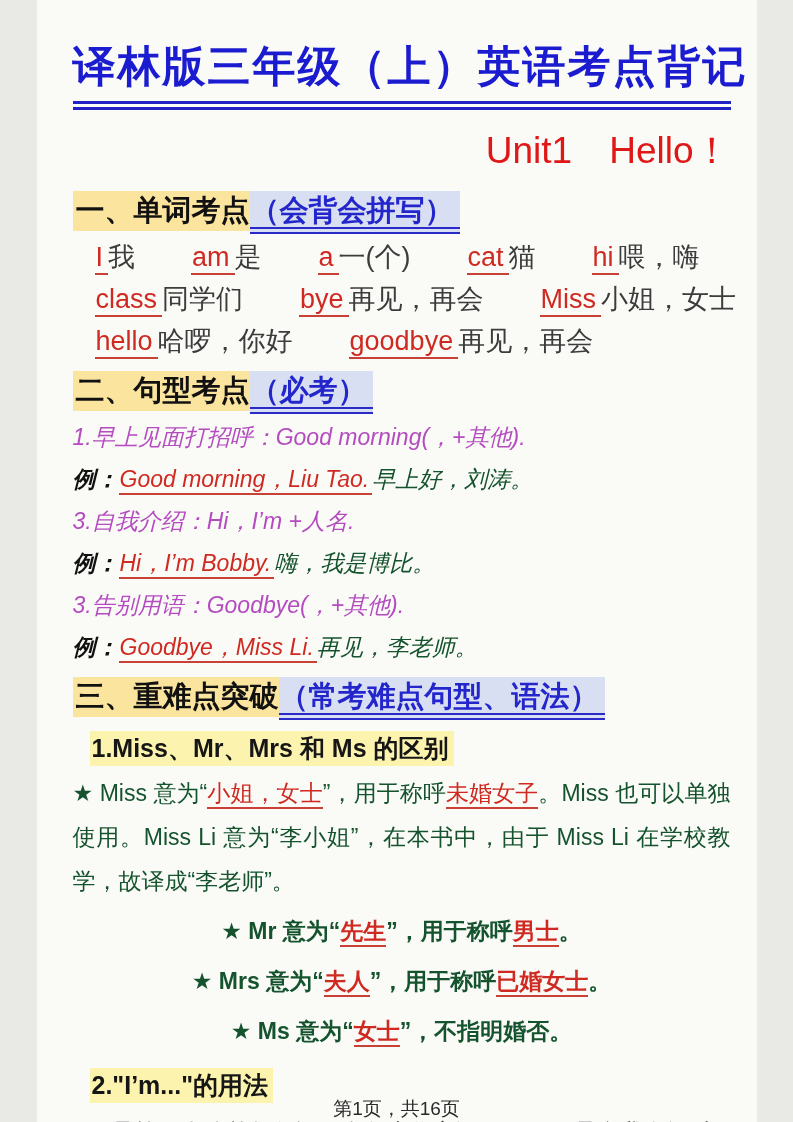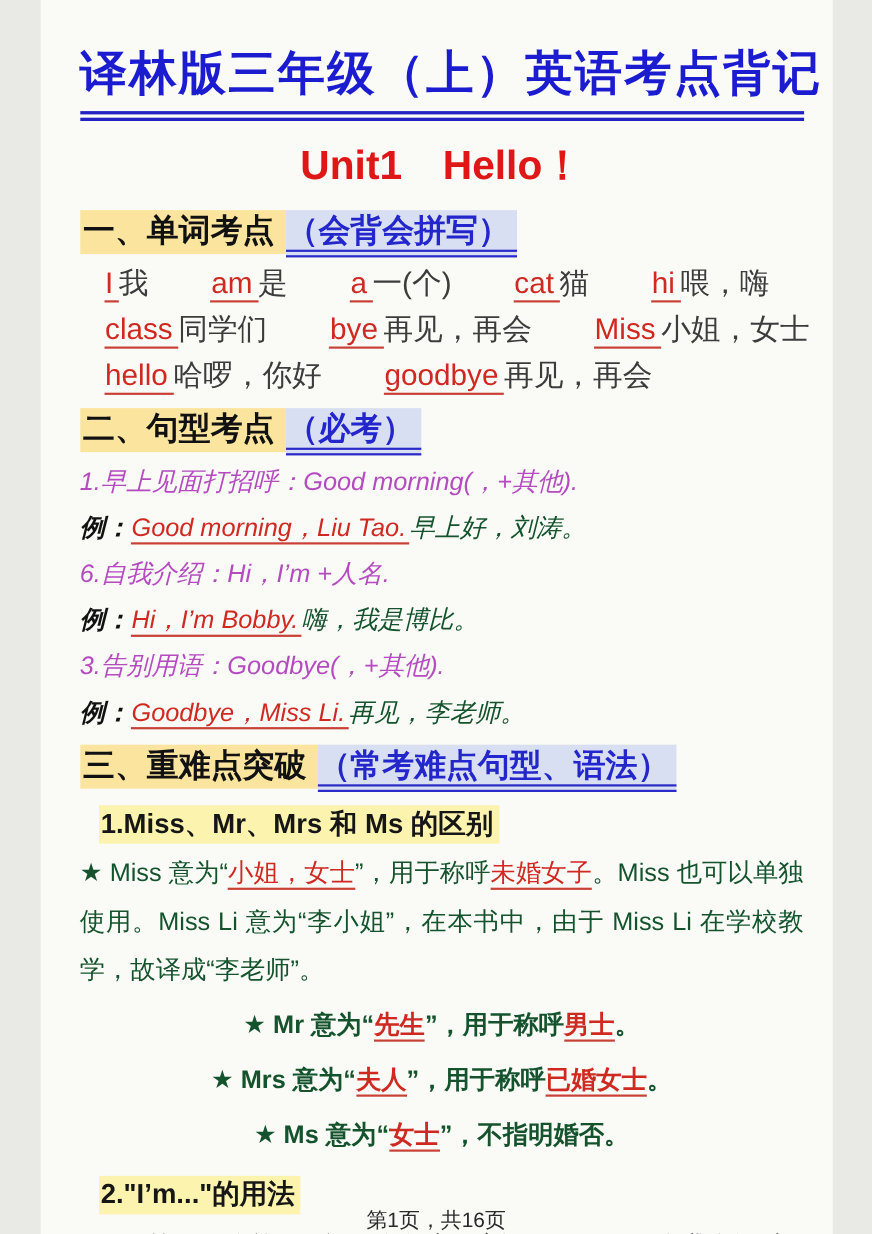--- a/index.html
+++ b/index.html
@@ -13,26 +13,26 @@
   .content { padding:0 26px 0 36px; }
 
   .main-title {
     margin-top:38px; text-align:center;
     font-size:43px; font-weight:800; letter-spacing:2px;
     color:#1b1bd0; white-space:nowrap;
   }
   .title-rule { margin-top:5px; border-bottom:9px double #2121c4; width:100%; }
 
   .unit-title {
-    margin-top:16px; text-align:center;
-    font-size:37px; font-weight:700; color:#e01717; white-space:pre;
+    margin-top:16px; text-align:right;
+    font-size:37px; font-weight:400; color:#e01717; white-space:pre;
   }
 
   .sec { margin-top:15px; font-size:29px; font-weight:800; line-height:1.35; }
-  .sec .sec-main { background:#fbe49d; color:#111; padding:3px 10px 5px 3px; }
+  .sec .sec-main { background:#fbe49d; color:#111; padding:3px 0 5px 3px; }
   .sec .sec-paren {
     background:#d9dff2; color:#2326cb;
     padding:3px 6px 1px 1px; border-bottom:7px double #2a2ac8;
   }
 
   .vocab { margin-top:8px; }
   .vocab-row { display:flex; gap:56px; margin:12px 0 12px 22px; font-size:27px; line-height:30px; flex-wrap:nowrap; }
   .vocab-word { white-space:nowrap; }
   .w-en { color:#cf2a22; border-bottom:2px solid #c84036; padding:0 5px 1px 1px; }
   .w-zh { color:#3c3c3c; }
@@ -89,21 +89,21 @@
           <span class="vocab-word"><span class="w-en">goodbye</span><span class="w-zh">再见，再会</span></span>
         </div>
       </div>
 
     <div class="sec">
       <span class="sec-main">二、句型考点</span><span class="sec-paren">（必考）</span>
     </div>
 
     <div class="line rule-line">1.早上见面打招呼：Good morning(，+其他).</div>
     <div class="line"><span class="seg-b">例：</span><span class="seg-ru">Good morning，Liu Tao.</span><span class="seg-n">早上好，刘涛。</span></div>
-    <div class="line rule-line">6.自我介绍：Hi，I’m +人名.</div>
+    <div class="line rule-line">3.自我介绍：Hi，I’m +人名.</div>
     <div class="line"><span class="seg-b">例：</span><span class="seg-ru">Hi，I’m Bobby.</span><span class="seg-n">嗨，我是博比。</span></div>
     <div class="line rule-line">3.告别用语：Goodbye(，+其他).</div>
     <div class="line"><span class="seg-b">例：</span><span class="seg-ru">Goodbye，Miss Li.</span><span class="seg-n">再见，李老师。</span></div>
 
     <div class="sec">
       <span class="sec-main">三、重难点突破</span><span class="sec-paren">（常考难点句型、语法）</span>
     </div>
 
     <div class="subhead">
       <span>1.Miss、Mr、Mrs 和 Ms 的区别</span>

